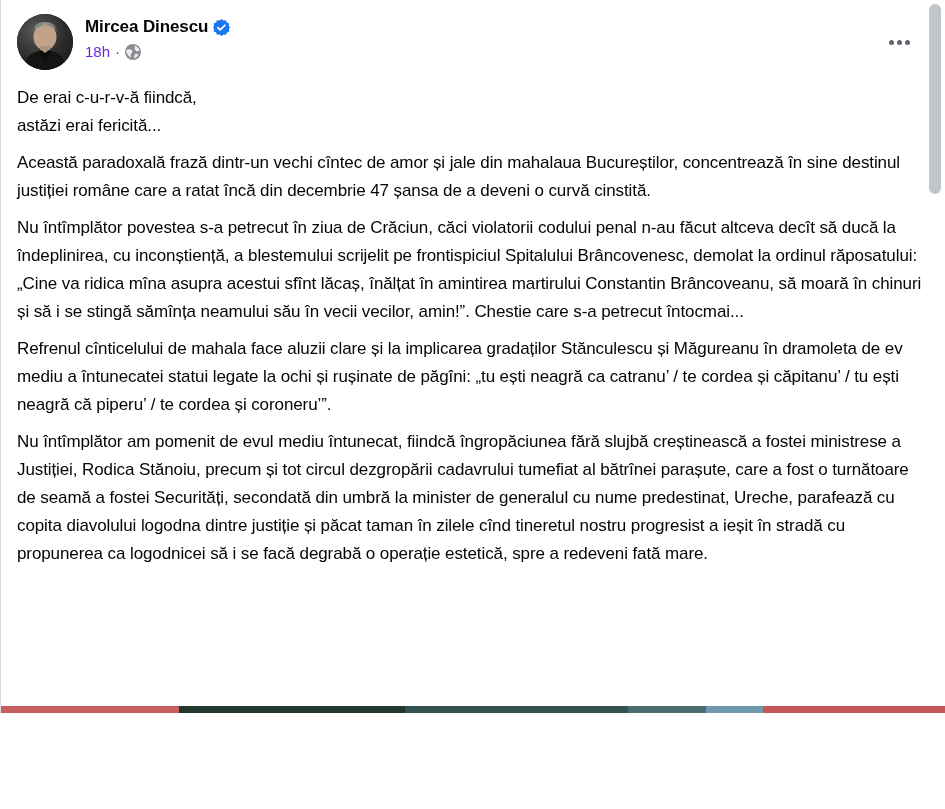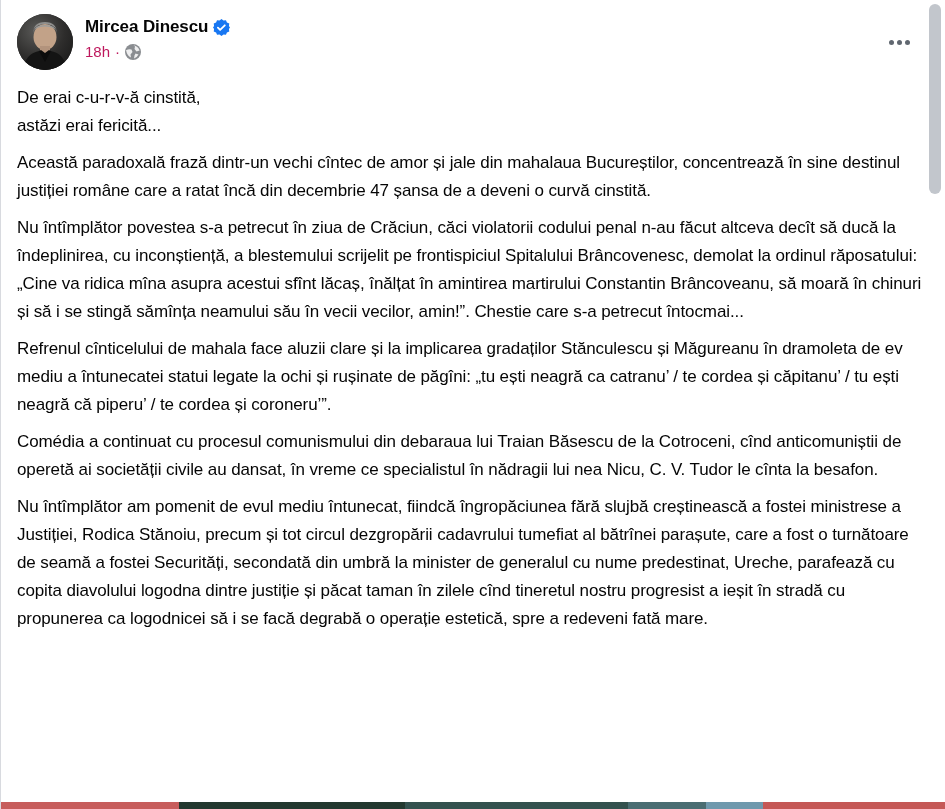--- a/index.html
+++ b/index.html
@@ -4,21 +4,21 @@
 <style>
   * { margin: 0; padding: 0; box-sizing: border-box; }
   html, body { width: 945px; height: 809px; background: #fff; }
   body {
     font-family: "Liberation Sans", "DejaVu Sans", sans-serif;
     color: #050505;
     overflow: hidden;
   }
   .page {
     position: relative;
-    width: 945px; height: 809px;
+    width: 945px; height: 713px;
     background: #fff;
     border-left: 1px solid #d8dadf;
     overflow: hidden;
   }
   
   .post-header {
     display: flex;
     align-items: flex-start;
     padding: 14px 16px 0 16px;
     position: relative;
@@ -39,21 +39,21 @@
     font-weight: 700;
     color: #050505;
     letter-spacing: -0.1px;
     cursor: pointer;
   }
   .verified-badge { width: 17px; height: 17px; display: inline-block; }
   .meta-row {
     display: flex; align-items: center; gap: 5px;
     margin-top: 6px;
     font-size: 15px;
-    color: #be185d;
+    color: #6d28d9;
   }
   .globe-icon { width: 16px; height: 16px; display: inline-block; }
   .more-options {
     position: absolute;
     top: 28px; right: 28px;
     width: 36px; height: 28px;
     display: flex; align-items: center; justify-content: center; gap: 3px;
     border-radius: 6px;
     cursor: pointer;
   }
@@ -142,26 +142,25 @@
       </div>
     </div>
     <div class="more-options">
       <span class="dot"></span>
       <span class="dot"></span>
       <span class="dot"></span>
     </div>
   </div>
 
   <div class="post-body">
-    <p>De erai c-u-r-v-ă cinstită,
+    <p>De erai c-u-r-v-ă fiindcă,
 astăzi erai fericită...</p>
     <p>Această paradoxală frază dintr-un vechi cîntec de amor și jale din mahalaua Bucureștilor, concentrează în sine destinul justiției române care a ratat încă din decembrie 47 șansa de a deveni o curvă cinstită.</p>
     <p>Nu întîmplător povestea s-a petrecut în ziua de Crăciun, căci violatorii codului penal n-au făcut altceva decît să ducă la îndeplinirea, cu inconștiență, a blestemului scrijelit pe frontispiciul Spitalului Brâncovenesc, demolat la ordinul răposatului: „Cine va ridica mîna asupra acestui sfînt lăcaș, înălțat în amintirea martirului Constantin Brâncoveanu, să moară în chinuri și să i se stingă sămînța neamului său în vecii vecilor, amin!”. Chestie care s-a petrecut întocmai...</p>
     <p>Refrenul cînticelului de mahala face aluzii clare și la implicarea gradaților Stănculescu și Măgureanu în dramoleta de ev mediu a întunecatei statui legate la ochi și rușinate de păgîni: „tu ești neagră ca catranu’ / te cordea și căpitanu’ / tu ești neagră că piperu’ / te cordea și coroneru’”.</p>
-    <p>Comédia a continuat cu procesul comunismului din debaraua lui Traian Băsescu de la Cotroceni, cînd anticomuniștii de operetă ai societății civile au dansat, în vreme ce specialistul în nădragii lui nea Nicu, C. V. Tudor le cînta la besafon.</p>
     <p>Nu întîmplător am pomenit de evul mediu întunecat, fiindcă îngropăciunea fără slujbă creștinească a fostei ministrese a Justiției, Rodica Stănoiu, precum și tot circul dezgropării cadavrului tumefiat al bătrînei parașute, care a fost o turnătoare de seamă a fostei Securități, secondată din umbră la minister de generalul cu nume predestinat, Ureche, parafează cu copita diavolului logodna dintre justiție și păcat taman în zilele cînd tineretul nostru progresist a ieșit în stradă cu propunerea ca logodnicei să i se facă degrabă o operație estetică, spre a redeveni fată mare.</p>
   </div>
 
   <div class="attachment-strip">
     <div class="seg seg1" style="background: rgb(199, 93, 92);"></div>
     <div class="seg seg2" style="background: rgb(34, 56, 47);"></div>
     <div class="seg seg3" style="background: rgb(51, 81, 78);"></div>
     <div class="seg seg4" style="background: rgb(74, 109, 114);"></div>
     <div class="seg seg5" style="background: rgb(111, 153, 173);"></div>
     <div class="seg seg6" style="background: rgb(197, 88, 86);"></div>

